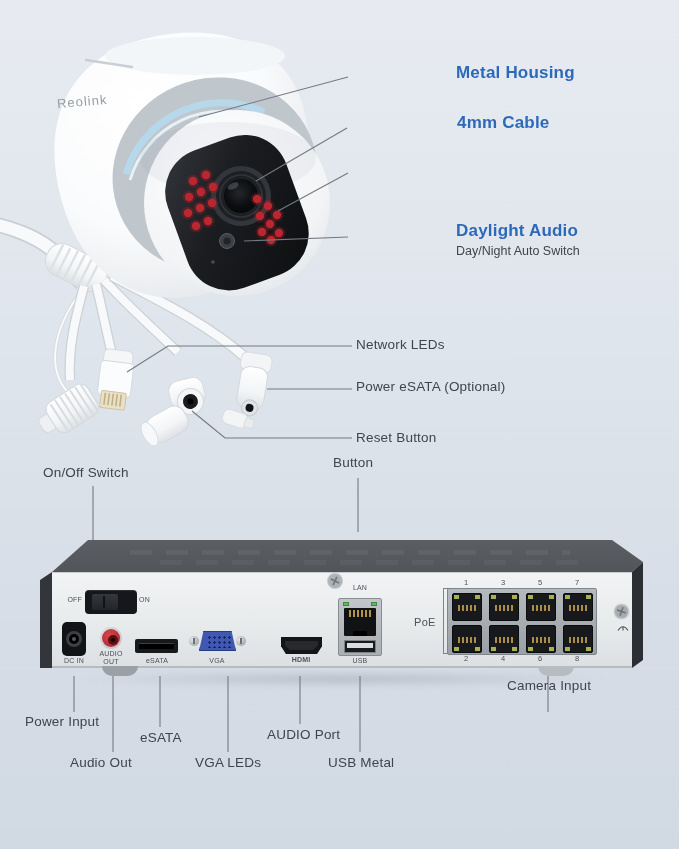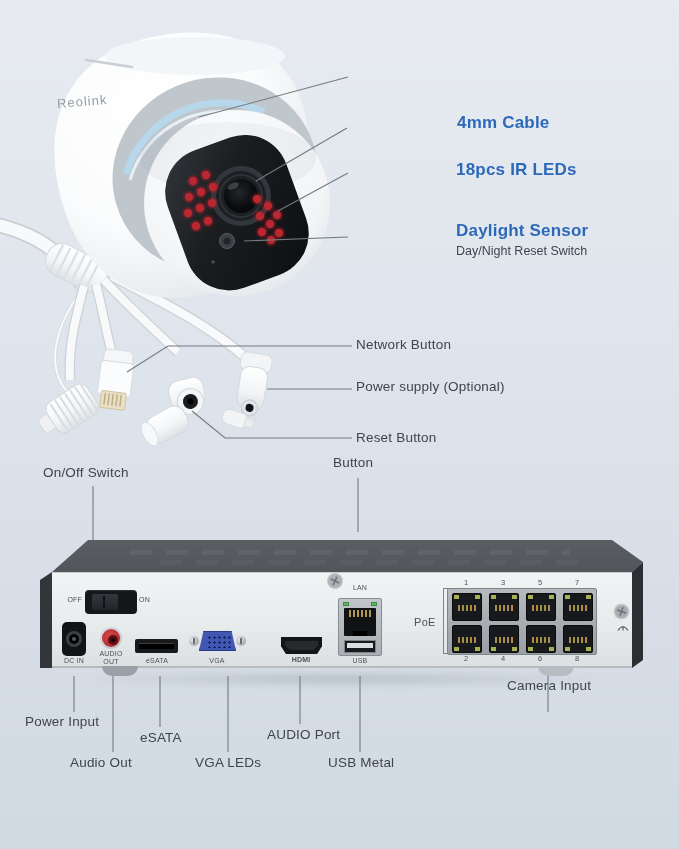--- a/index.html
+++ b/index.html
@@ -279,27 +279,27 @@
       <polyline points="160,676 160,727"></polyline>
       <polyline points="228,676 228,752"></polyline>
       <polyline points="300,676 300,724"></polyline>
       <polyline points="360,676 360,752"></polyline>
       <polyline points="548,669 548,712"></polyline>
     </g>
   </svg>
 
   <div class="brand">Reolink</div>
 
+  <div class="callout-blue" style="left:456px;top:63px">Metal Housing</div>
   <div class="callout-blue" style="left:457px;top:113px">4mm Cable</div>
-  <div class="callout-blue" style="left:456px;top:160px">18pcs IR LEDs</div>
-  <div class="callout-blue" style="left:456px;top:221px">Daylight Sensor</div>
-  <div class="callout-sub" style="left:456px;top:244px">Day/Night Reset Switch</div>
-
-  <div class="callout" style="left:356px;top:337px">Network Button</div>
-  <div class="callout" style="left:356px;top:379px">Power supply (Optional)</div>
+  <div class="callout-blue" style="left:456px;top:221px">Daylight Audio</div>
+  <div class="callout-sub" style="left:456px;top:244px">Day/Night Auto Switch</div>
+
+  <div class="callout" style="left:356px;top:337px">Network LEDs</div>
+  <div class="callout" style="left:356px;top:379px">Power eSATA (Optional)</div>
   <div class="callout" style="left:356px;top:430px">Reset Button</div>
   <div class="callout" style="left:43px;top:465px">On/Off Switch</div>
   <div class="callout" style="left:333px;top:455px">Button</div>
 
   <div class="nvr-shadow"></div>
   <div id="nvr">
     <div class="nvr-top">
       <div class="nvr-vents"></div>
       <div class="nvr-vents2"></div>
     </div>

